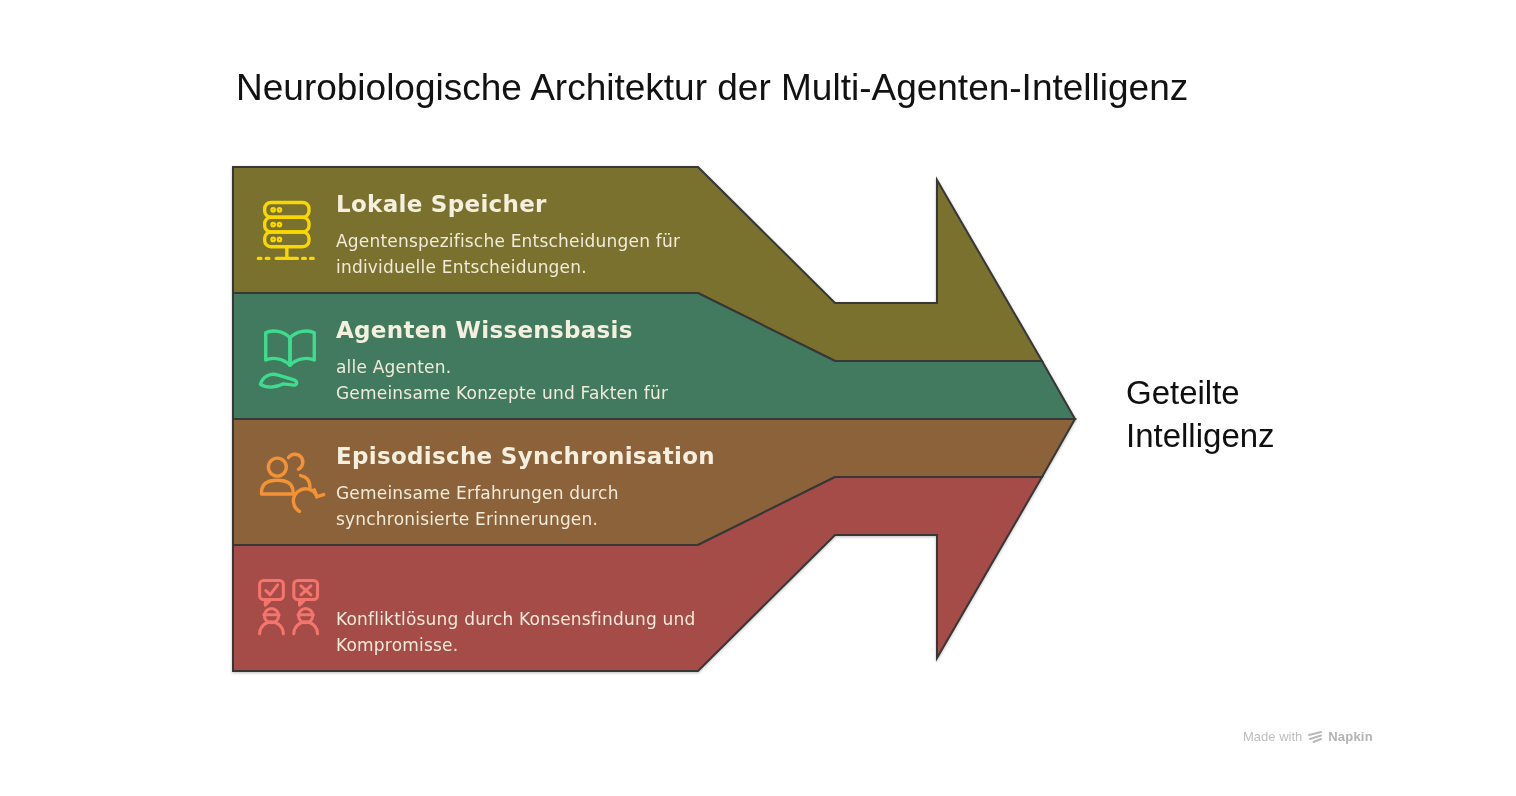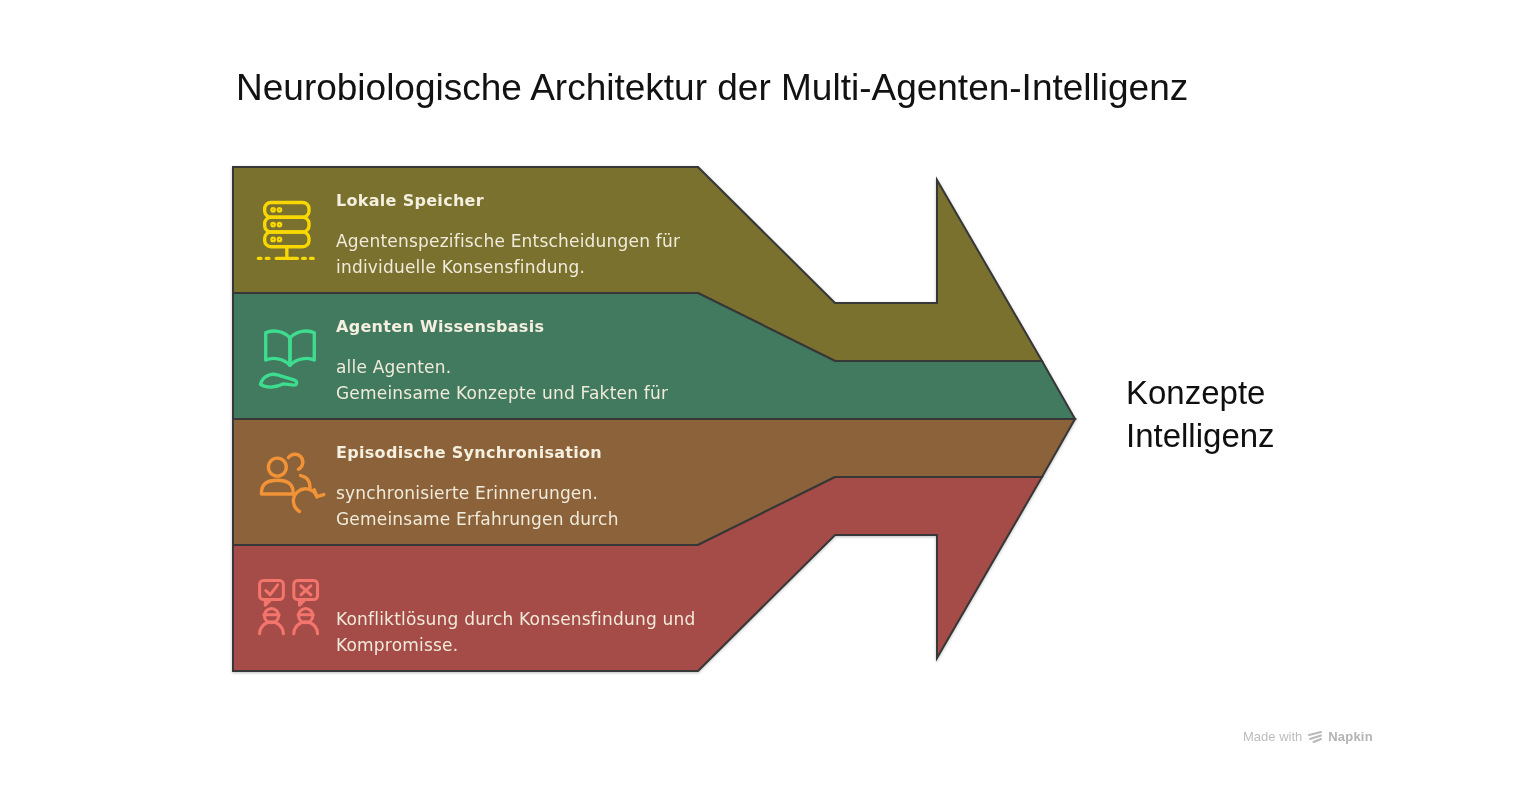--- a/index.html
+++ b/index.html
@@ -12,21 +12,21 @@
     font-family:"Liberation Sans",sans-serif;font-weight:400;
     font-size:37px;line-height:1.2;color:#121212;white-space:nowrap;
   }
   .arrow-svg{position:absolute;left:0;top:0;width:1516px;height:796px;
     filter:drop-shadow(0 1.5px 1.5px rgba(70,70,70,.35));}
   .arrow-svg polygon{stroke:#373737;stroke-width:2;stroke-linejoin:miter;}
   .band-icon{position:absolute;left:252px;width:76px;height:76px;}
   .band-icon svg{width:100%;height:100%;fill:none;stroke-linecap:round;stroke-linejoin:round;}
   .band-title{
     position:absolute;left:336px;margin:0;color:#f4efdf;
-    font-size:16px;font-weight:700;letter-spacing:.3px;white-space:nowrap;text-align:center;
+    font-size:23px;font-weight:700;letter-spacing:.3px;white-space:nowrap;text-align:center;
   }
   .band-desc{
     position:absolute;left:336px;color:#f0ebdb;
     font-size:17px;line-height:26px;letter-spacing:.2px;
   }
   .band-desc span{display:block;white-space:nowrap;}
   .result-label{
     position:absolute;left:1126px;top:371px;margin:0;
     font-family:"Liberation Sans",sans-serif;font-weight:400;
     font-size:33px;line-height:43px;color:#0f0f0f;
@@ -66,21 +66,21 @@
         <circle cx="26" cy="43" r="1.1"></circle>
       <path d="M33,50 V61"></path>
       <path d="M23,61 H43"></path>
       <path d="M6,61 H18" stroke-dasharray="2.5 5"></path>
       <path d="M48,61 H60" stroke-dasharray="2.5 5"></path>
     </svg>
   </div>
   <h2 class="band-title" style="top:191px">Lokale Speicher</h2>
   <div class="band-desc" style="top:228px">
     <span>Agentenspezifische Entscheidungen für</span>
-    <span>individuelle Konsensfindung.</span>
+    <span>individuelle Entscheidungen.</span>
   </div>
 
   <div class="band-icon" style="top:320px">
     <svg viewBox="0 0 72 72" stroke-width="3.2" stroke="#3edc8f">
       <path d="M36,43 C30,36 19,35 13,38 L13,12 C19,9 30,10 36,17 Z"></path>
       <path d="M36,43 C42,36 53,35 59,38 L59,12 C53,9 42,10 36,17 Z"></path>
       <path d="M8,61 C10,53 18,50 24,52 L39,56.5 C44,58 43,62.5 38,61.5 L30,60.5 C22,64.5 13,64.5 8,61 Z"></path>
     </svg>
   </div>
   <h2 class="band-title" style="top:317px">Agenten Wissensbasis</h2>
@@ -95,22 +95,22 @@
       <path d="M46,28 c6,1 9,5 9,11"></path>
       <circle cx="24" cy="20" r="8.5"></circle>
       <path d="M9,44 c0,-8.5 6.5,-11.5 15,-11.5 c8.5,0 15,3 15,11.5 l0,1.5 l-30,0 z"></path>
       <path d="M45,62 A11.5,11.5 0 1 1 61.5,48"></path>
       <path d="M61.5,48 L68,46"></path>
       <path d="M61.5,48 L59,41.5"></path>
     </svg>
   </div>
   <h2 class="band-title" style="top:443px">Episodische Synchronisation</h2>
   <div class="band-desc" style="top:480px">
+    <span>Gemeinsame Erfahrungen durch</span>
     <span>synchronisierte Erinnerungen.</span>
-    <span>Gemeinsame Erfahrungen durch</span>
   </div>
 
   <div class="band-icon" style="top:572px">
     <svg viewBox="0 0 80 72" stroke-width="3.2" stroke="#f4756c">
       <rect x="8" y="5" width="25" height="20" rx="4"></rect>
       <path d="M14,25 L14,31 L20,25"></path>
       <path d="M14.5,15.5 L19,20 L27,9.5"></path>
       <circle cx="20.5" cy="42" r="7.5"></circle>
       <path d="M12.5,41 H28.5"></path>
       <path d="M8,61 A12.5,12.5 0 0 1 33,61"></path>
@@ -121,21 +121,21 @@
       <path d="M48.5,41 H64.5"></path>
       <path d="M44,61 A12.5,12.5 0 0 1 69,61"></path>
     </svg>
   </div>
   <div class="band-desc" style="top:606px">
     <span>Konfliktlösung durch Konsensfindung und</span>
     <span>Kompromisse.</span>
   </div>
 
   <div class="result-label">
-    <span>Konzepte</span>
+    <span>Geteilte</span>
     <span>Intelligenz</span>
   </div>
 
   <div class="watermark">
     <span>Made with</span>
     <svg class="napkin-logo" viewBox="0 0 16 14" fill="none" stroke="#b9b9b9" stroke-width="2" stroke-linecap="round">
       <path d="M2,5 L14,2"></path>
       <path d="M3,9 L14,5.5"></path>
       <path d="M6.5,12 L14,9"></path>
     </svg>

